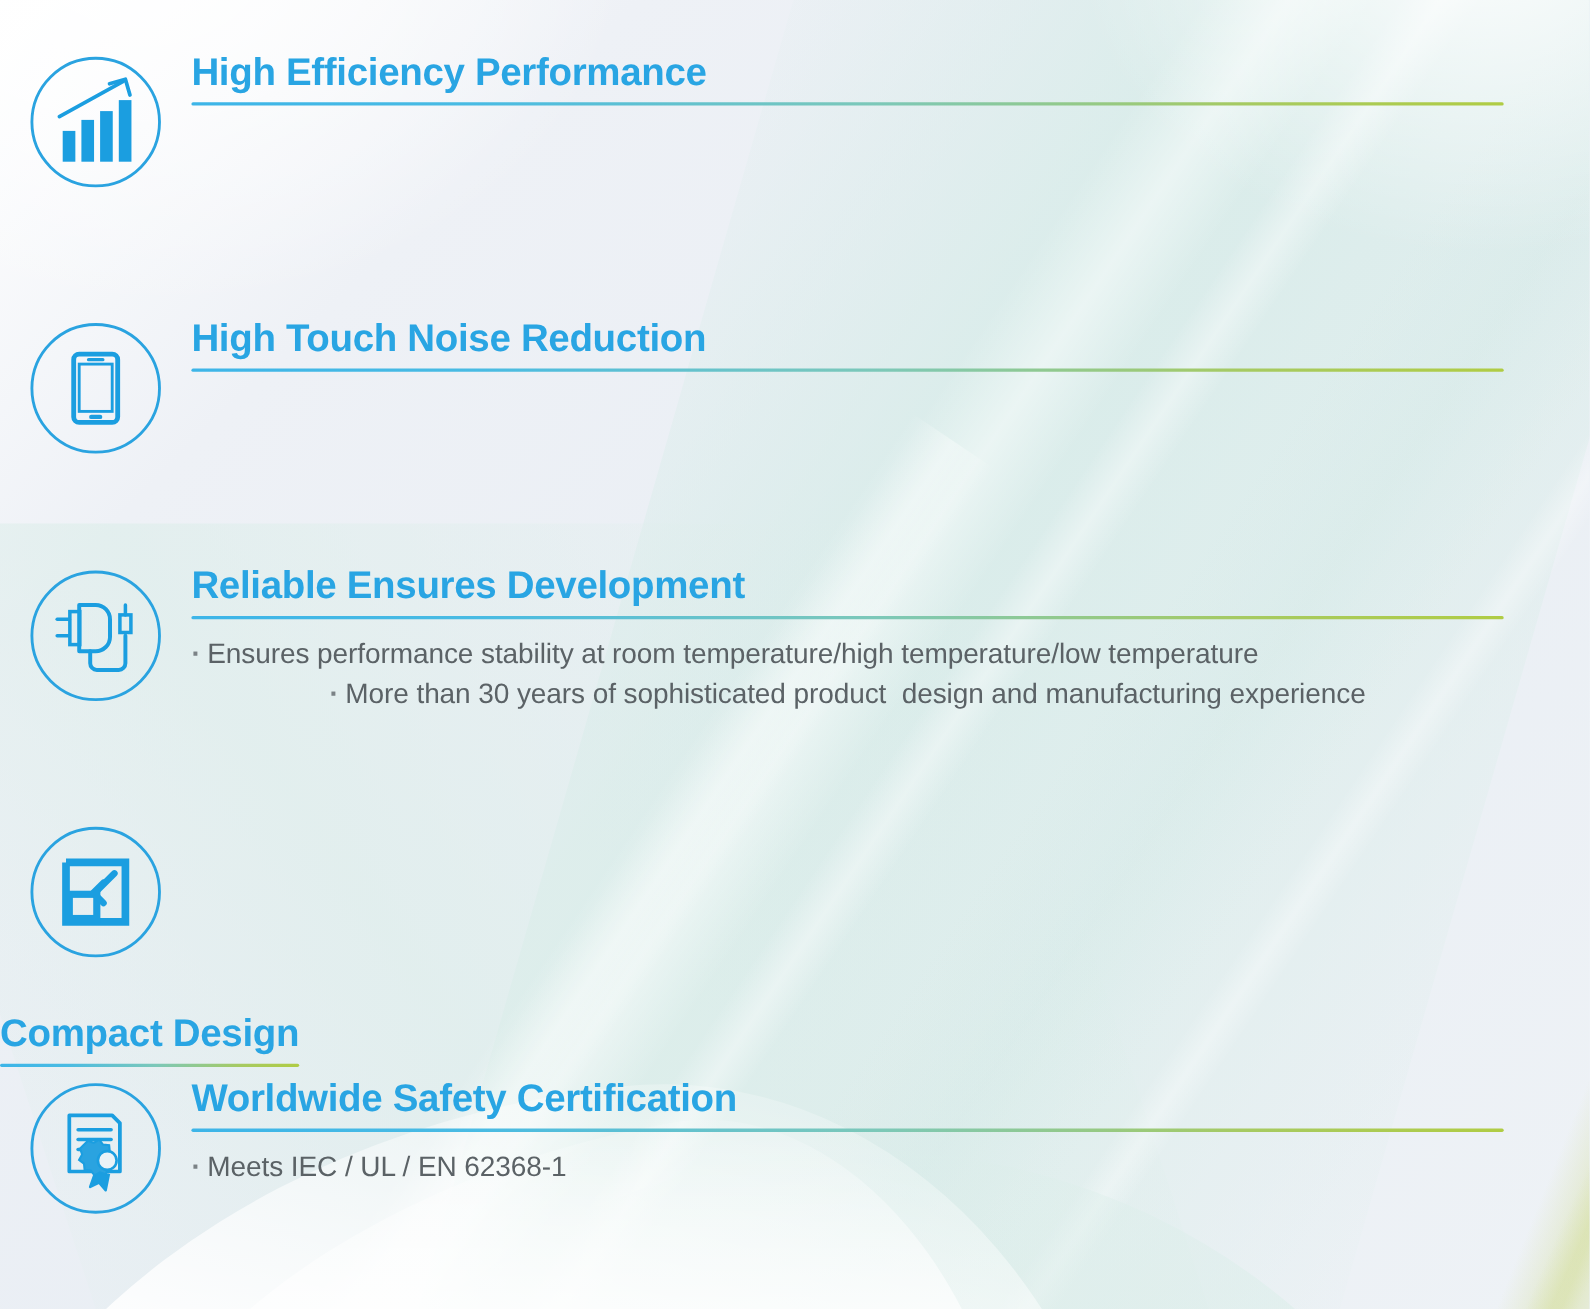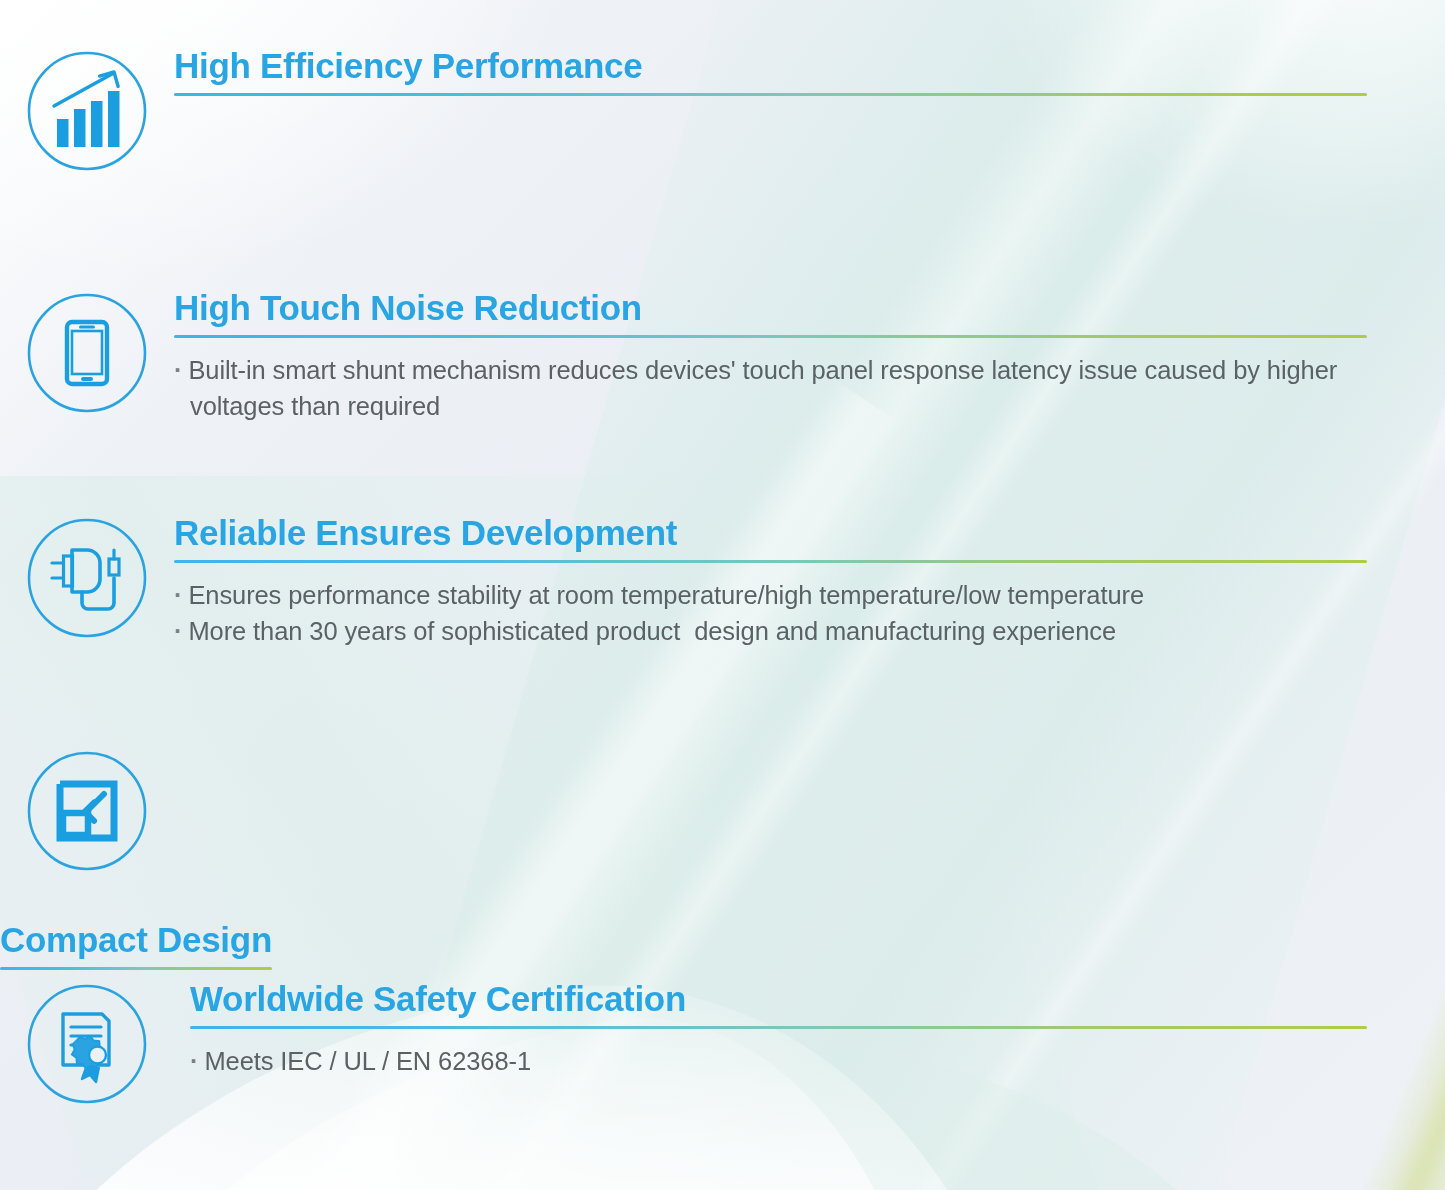--- a/index.html
+++ b/index.html
@@ -183,21 +183,21 @@
 
   .bullet {
     font-size: 25.5px;
     color: #5b6266;
     line-height: 1.42;
     text-indent: -16px;
     padding-left: 16px;
     letter-spacing: -0.1px;
     white-space: pre-wrap;
   }
-  .bullet + .bullet { margin-top: 0px; }
+  .bullet + .bullet { margin-top: 0px; text-align: center; }
 
   .bullet .dot {
     color: #7b8286;
     font-weight: bold;
     margin-right: 6px;
   }
 </style>
 </head>
 <body>
 
@@ -245,23 +245,20 @@
         <circle cx="61" cy="61" r="58" fill="none" stroke="#2aa3e0" stroke-width="2.6"></circle>
         <rect x="41" y="30" width="40" height="62" rx="5" ry="5" fill="none" stroke="#1b9ee0" stroke-width="4.4"></rect>
         <rect x="46" y="39" width="30" height="43" fill="none" stroke="#1b9ee0" stroke-width="2.6"></rect>
         <rect x="53" y="33.5" width="16" height="3" rx="1.5" fill="#1b9ee0"></rect>
         <rect x="55" y="85" width="12" height="4" rx="2" fill="#1b9ee0"></rect>
       </svg>
     </div>
     <div class="feature-body">
       <div class="feature-title">High Touch Noise Reduction</div>
       <div class="divider"></div>
-      <div class="bullets">
-        <div class="bullet"><span class="dot">·</span><span>Built-in smart shunt mechanism reduces devices' touch panel response latency issue caused by higher voltages than required</span></div>
-      </div>
     </div>
   </div>
 
   <div class="feature" style="top:513px;">
     <div class="icon-wrap">
       <svg class="icon-circle" viewBox="0 0 122 122">
         <circle cx="61" cy="61" r="58" fill="none" stroke="#2aa3e0" stroke-width="2.6"></circle>
 
         <path d="M46 33 H61 a13 13 0 0 1 13 13 V62 a13 13 0 0 1 -13 13 H46 Z" fill="none" stroke="#1b9ee0" stroke-width="3.6" stroke-linejoin="round"></path>
 
@@ -299,21 +296,21 @@
         <path d="M78 44 L60 62" fill="none" stroke="#1b9ee0" stroke-width="6" stroke-linecap="round"></path>
         <path d="M60 50 L60 63 L73 63" fill="none" stroke="#1b9ee0" stroke-width="6" stroke-linecap="round" stroke-linejoin="round" transform="rotate(45 61 61)"></path>
       </svg>
     </div>
     <div class="feature-body">
       <div class="feature-title">Compact Design</div>
       <div class="divider"></div>
     </div>
   </div>
 
-  <div class="feature" style="top:979px;gap:16px;">
+  <div class="feature" style="top:979px;">
     <div class="icon-wrap">
       <svg class="icon-circle" viewBox="0 0 122 122">
         <circle cx="61" cy="61" r="58" fill="none" stroke="#2aa3e0" stroke-width="2.6"></circle>
 
         <path d="M37 31 H76 L83 38 V82 H37 Z" fill="none" stroke="#1b9ee0" stroke-width="3.4" stroke-linejoin="round"></path>
         <path d="M45 44 H75" fill="none" stroke="#1b9ee0" stroke-width="3.2" stroke-linecap="round"></path>
         <path d="M45 53 H75" fill="none" stroke="#1b9ee0" stroke-width="3.2" stroke-linecap="round"></path>
         <path d="M45 62 H62" fill="none" stroke="#1b9ee0" stroke-width="3.2" stroke-linecap="round"></path>
 
         <path d="M61 82 L56 96 L64 92 L70 99 L73 84" fill="#1b9ee0" stroke="#1b9ee0" stroke-width="2.4" stroke-linejoin="round"></path>

